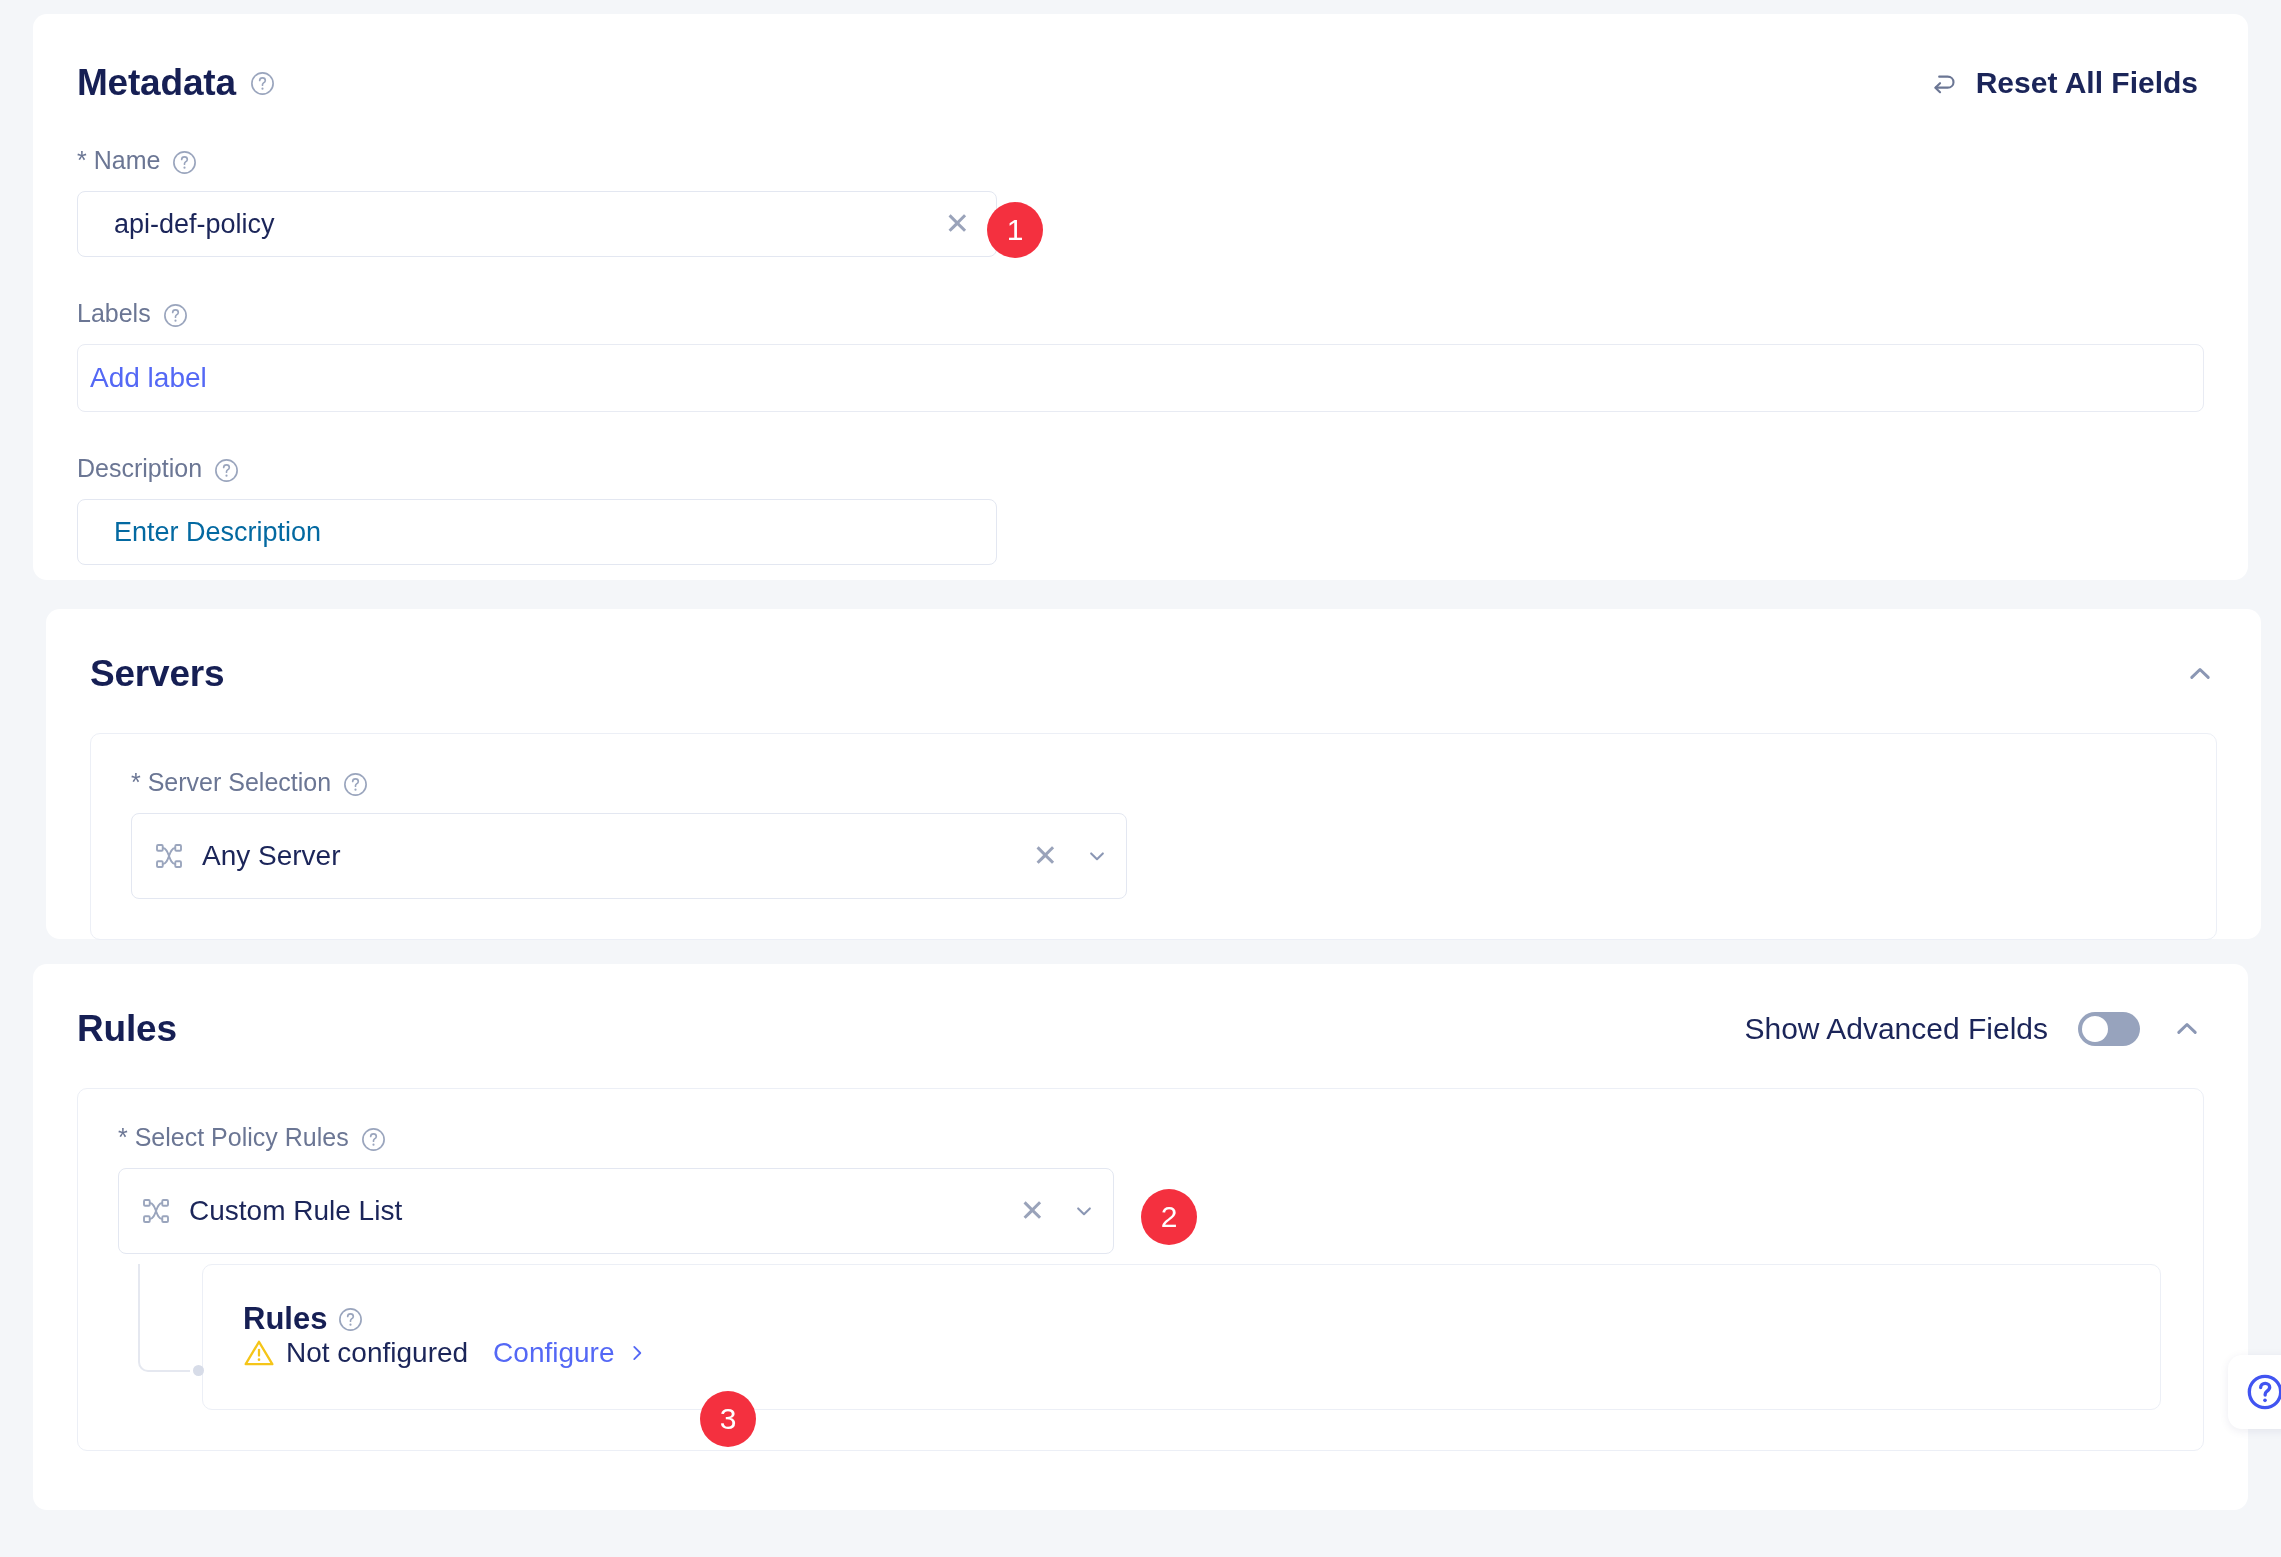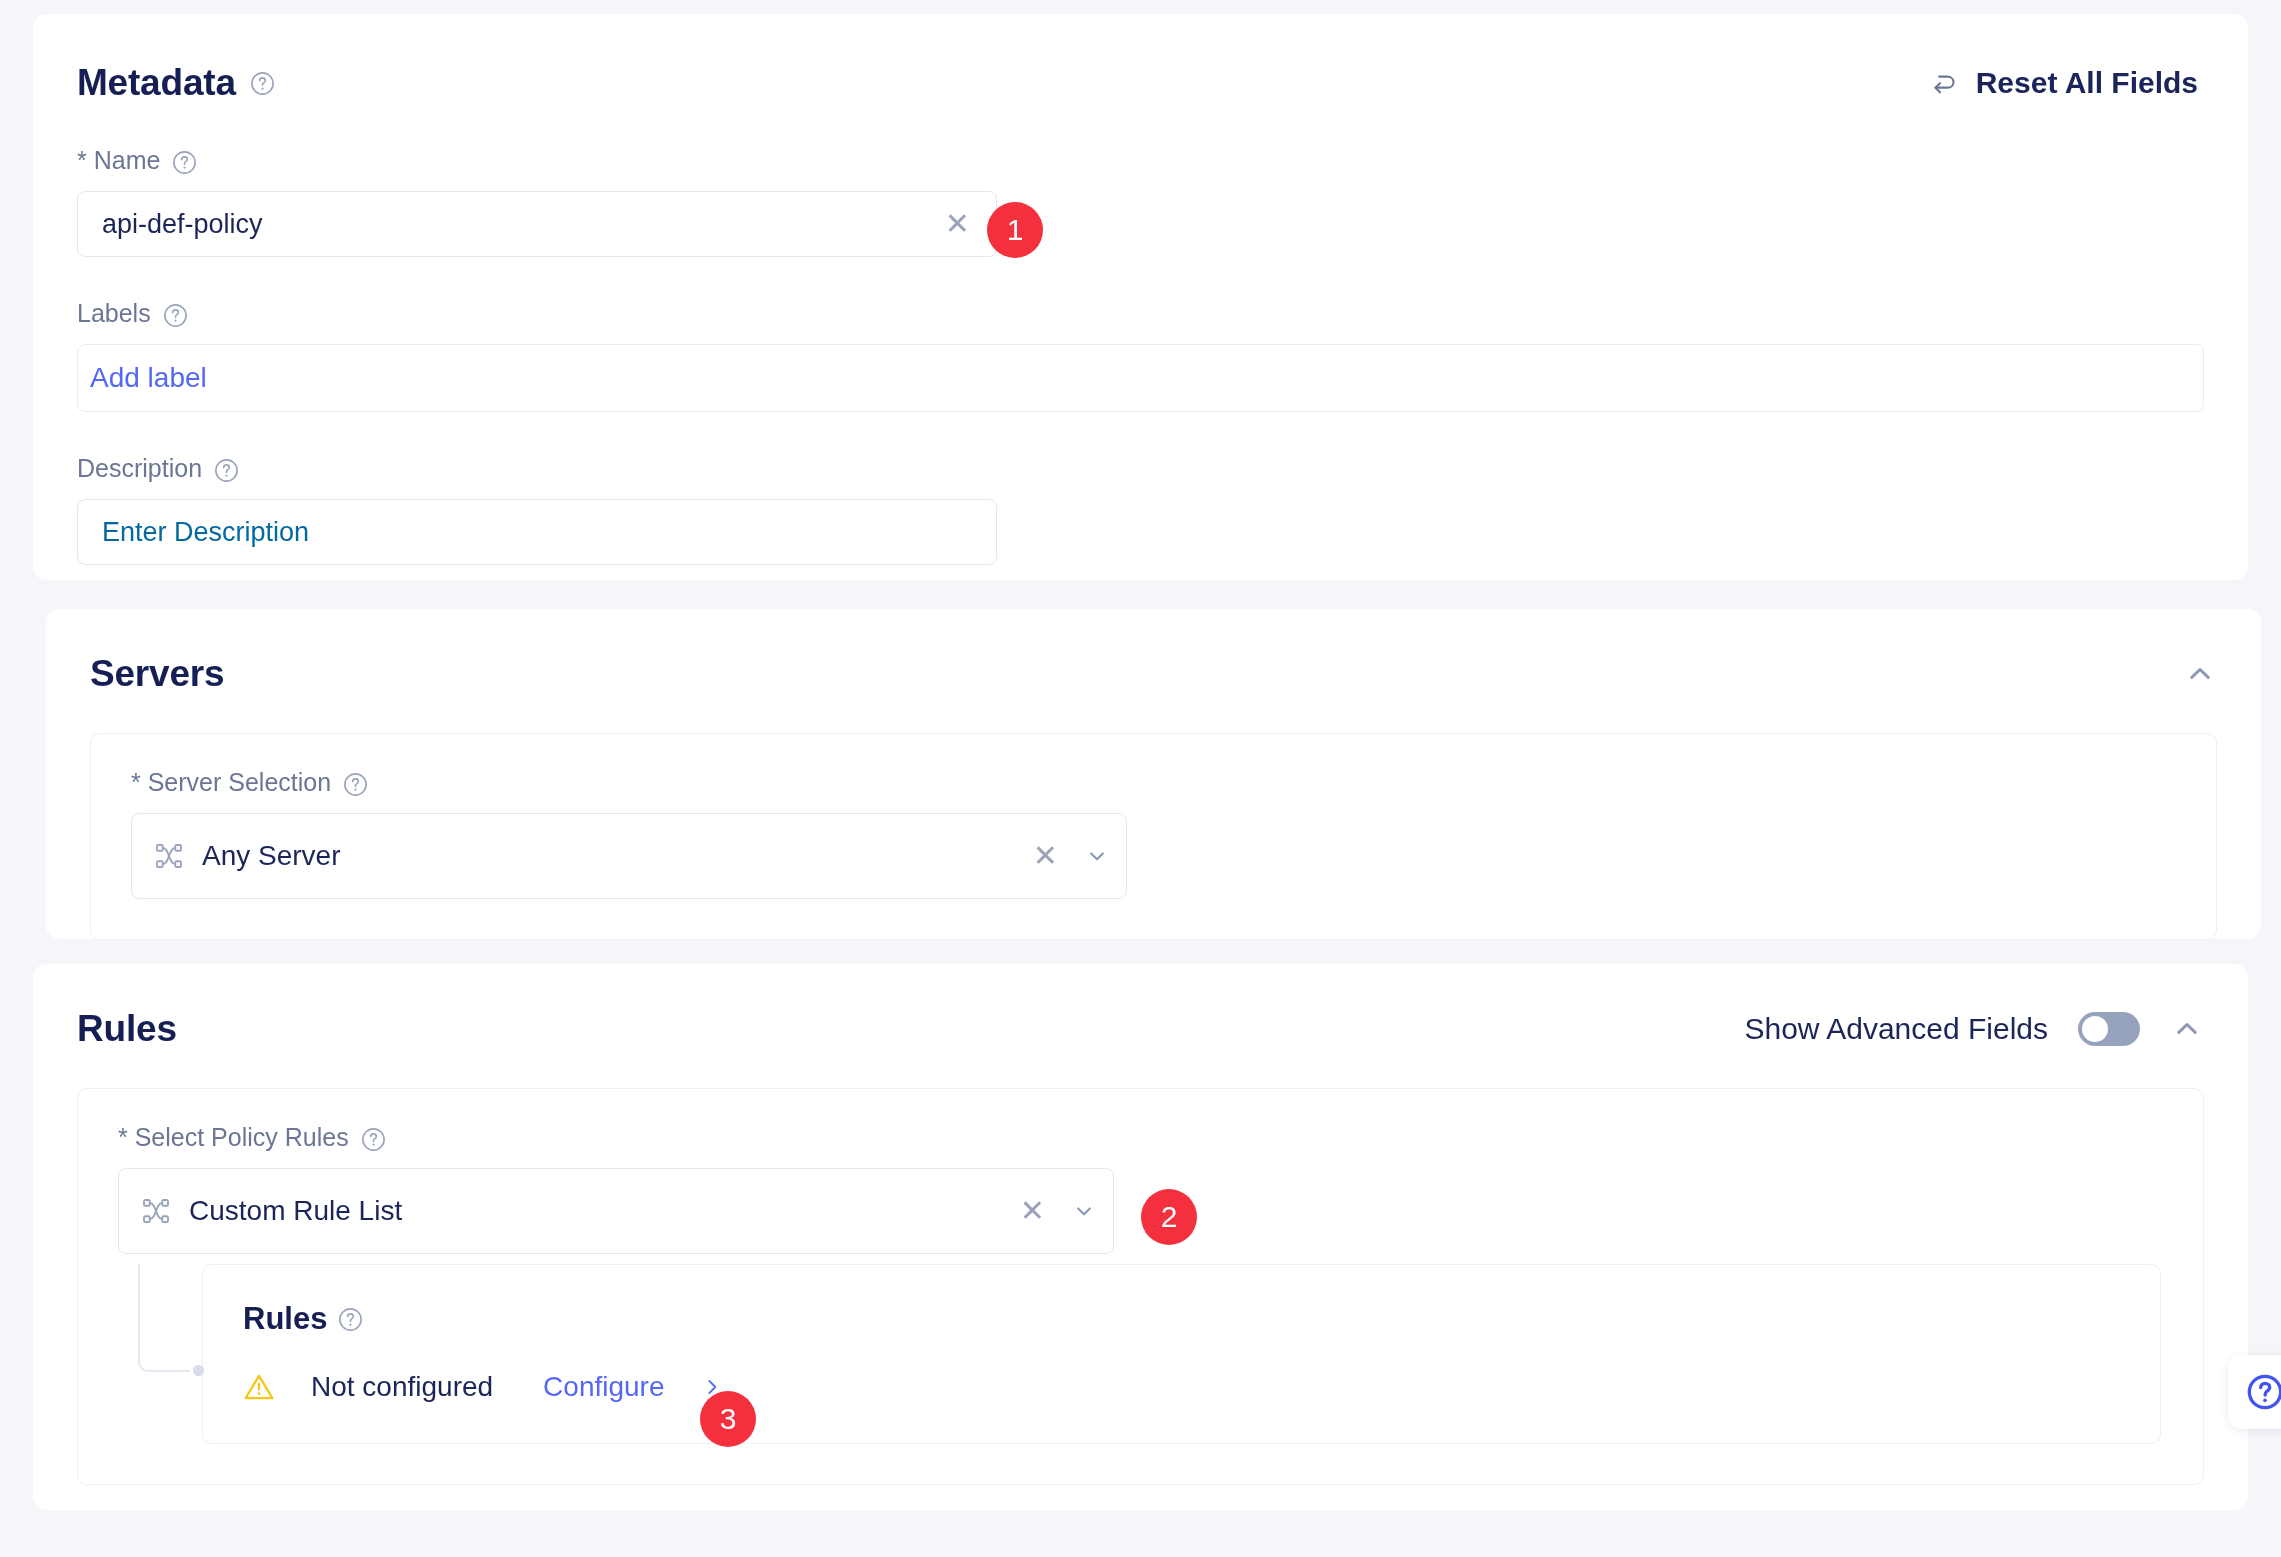--- a/index.html
+++ b/index.html
@@ -89,21 +89,21 @@
   }
 
   .text-input {
     width: 920px;
     height: 66px;
     border: 1.5px solid #e3e7f1;
     border-radius: 8px;
     background: #fff;
     display: flex;
     align-items: center;
-    padding: 0 18px 0 24px;
+    padding: 0 18px 0 36px;
     font-size: 27px;
     color: #1b2559;
   }
   .text-input .val { flex: 1; }
   .text-input .ph { flex: 1; color: #0369a1; }
   .clear-x {
     color: #9aa3ba;
     font-size: 30px;
     line-height: 1;
     cursor: pointer;
@@ -234,22 +234,21 @@
     gap: 11px;
   }
   .subcard-title {
     font-size: 31px;
     font-weight: bold;
     color: #161f54;
   }
   .status-row {
     display: flex;
     align-items: center;
-    gap: 36px;
-    margin-top: 34px;
+    gap: 11px;
   }
   .warn-ico { width: 32px; height: 32px; line-height: 0; }
   .status-text { font-size: 28px; color: #1b2559; }
   .configure-link {
     color: #5468f5;
     font-size: 28px;
     cursor: pointer;
     margin-left: 14px;
   }
   .link-caret { width: 22px; height: 26px; line-height: 0; cursor: pointer; }

